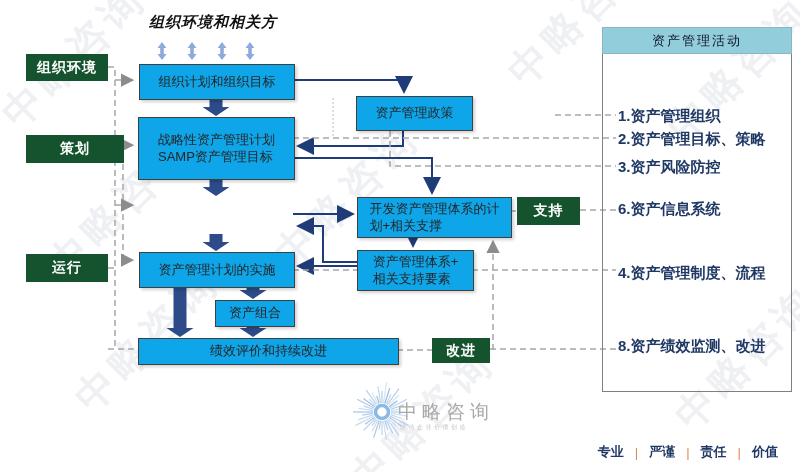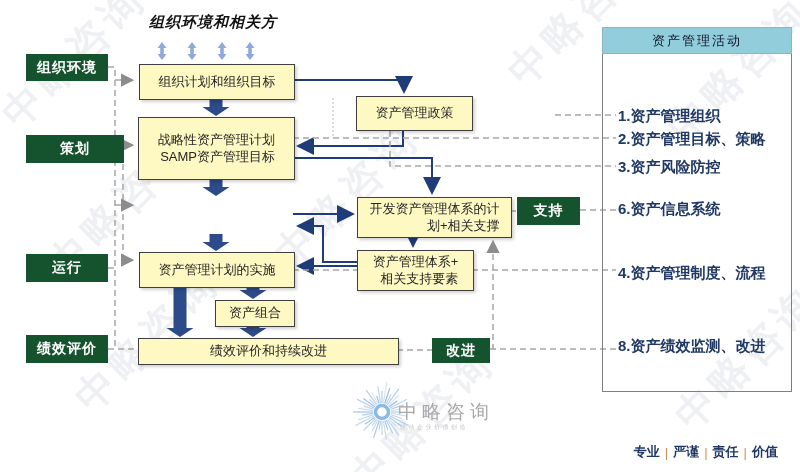--- a/index.html
+++ b/index.html
@@ -1,39 +1,39 @@
 <!DOCTYPE html>
 <html><head>
 <meta charset="utf-8">
 <style>
   html,body{margin:0;padding:0;background:#fff;}
   #stage{position:relative;width:800px;height:472px;background:#fff;overflow:hidden;
          font-family:"Liberation Sans","DejaVu Sans",sans-serif;}
   .wm{position:absolute;z-index:0;font-size:40px;font-weight:bold;letter-spacing:6px;
       color:rgba(100,110,135,0.10);transform:rotate(-45deg);white-space:nowrap;pointer-events:none;}
   #wires{position:absolute;left:0;top:0;z-index:1;}
-  .box{position:absolute;z-index:2;background:#fef9c3;border:1.6px solid #3f3f3f;
+  .box{position:absolute;z-index:2;background:#0ea5e9;border:1.6px solid #3f3f3f;
        box-shadow:2px 2px 3px rgba(0,0,0,0.18);display:flex;align-items:center;justify-content:center;
-       text-align:right;font-size:13px;color:#262626;white-space:pre-line;line-height:1.25;}
+       text-align:left;font-size:13px;color:#262626;white-space:pre-line;line-height:1.25;}
   .stage-box,.tag-box{position:absolute;z-index:2;background:#14532d;color:#fff;font-weight:bold;
        display:flex;align-items:center;justify-content:center;font-size:14px;letter-spacing:1px;}
   .title{position:absolute;z-index:2;font-weight:bold;font-size:15px;color:#111;letter-spacing:1px;font-style:italic;}
   #panel{position:absolute;z-index:2;left:602px;top:27px;width:188px;height:363px;
          border:1.6px solid #7f7f7f;background:transparent;}
   #panel-header{position:absolute;left:-1px;top:-1px;width:188px;height:25px;background:#92cddc;
          border:1px solid #8ab6c4;color:#0f172a;font-weight:normal;font-size:13px;letter-spacing:2px;
          display:flex;align-items:center;justify-content:center;}
   .panel-item{position:absolute;left:15px;font-weight:bold;font-size:15px;color:#1f3864;
          white-space:nowrap;line-height:18px;}
   #logo-text{position:absolute;z-index:2;left:398px;top:399px;font-size:19px;color:#a8a8a8;
          letter-spacing:5px;}
   #logo-tagline{position:absolute;z-index:2;left:400px;top:423px;font-size:6px;color:#c4c4c4;
          letter-spacing:2.5px;}
   #footer{position:absolute;z-index:2;right:22px;bottom:11px;font-size:13px;font-weight:bold;
-         color:#1f3864;display:flex;gap:5px;align-items:center;}
+         color:#1f3864;display:flex;gap:11px;align-items:center;}
   #footer .sep{color:#dd8a4e;font-weight:normal;}
 </style>
 </head>
 <body>
 
 <div id="stage">
 
   <div class="wm" style="left:-18px;top:28px">中略咨询</div>
   <div class="wm" style="left:28px;top:178px">中略咨询</div>
   <div class="wm" style="left:255px;top:168px">中略咨询</div>
@@ -145,21 +145,20 @@
         <line x1="390.88919506535626" y1="410.5920898146379" x2="399.77839013071247" y2="409.18417962927583" stroke="#a9c8e8" stroke-width="1.2" opacity="0.52"></line>
       </g>
     <circle cx="382" cy="412" r="6.5" fill="none" stroke="#6fa8dc" stroke-width="3.6" opacity="0.8"></circle>
   </svg>
 
   <div class="title" style="left:149px;top:13px">组织环境和相关方</div>
 
   <div class="stage-box" style="left:26px;top:54px;width:82px;height:27px">组织环境</div>
   <div class="stage-box" style="left:26px;top:135px;width:98px;height:28px">策划</div>
   <div class="stage-box" style="left:26px;top:254px;width:82px;height:28px">运行</div>
-  <div class="stage-box" style="left:26px;top:335px;width:82px;height:28px">绩效评价</div>
 
   <div class="box" style="left:139px;top:64px;width:154px;height:34px">组织计划和组织目标</div>
   <div class="box" style="left:138px;top:117px;width:155px;height:61px">战略性资产管理计划
 SAMP资产管理目标</div>
   <div class="box" style="left:139px;top:252px;width:154px;height:34px">资产管理计划的实施</div>
   <div class="box" style="left:215px;top:300px;width:78px;height:25px">资产组合</div>
   <div class="box" style="left:138px;top:338px;width:259px;height:25px">绩效评价和持续改进</div>
   <div class="box" style="left:356px;top:96px;width:115px;height:33px">资产管理政策</div>
   <div class="box" style="left:357px;top:197px;width:153px;height:39px">开发资产管理体系的计
 划+相关支撑</div>

